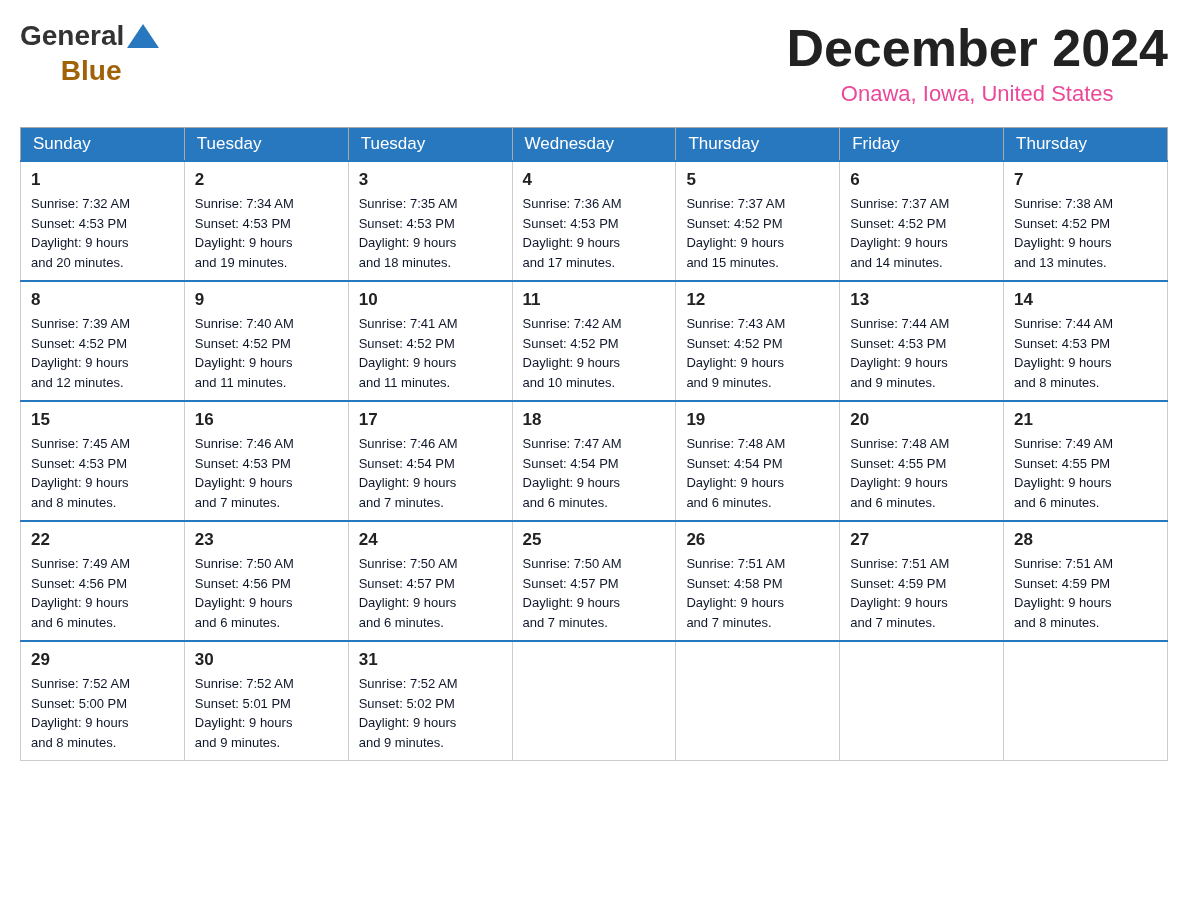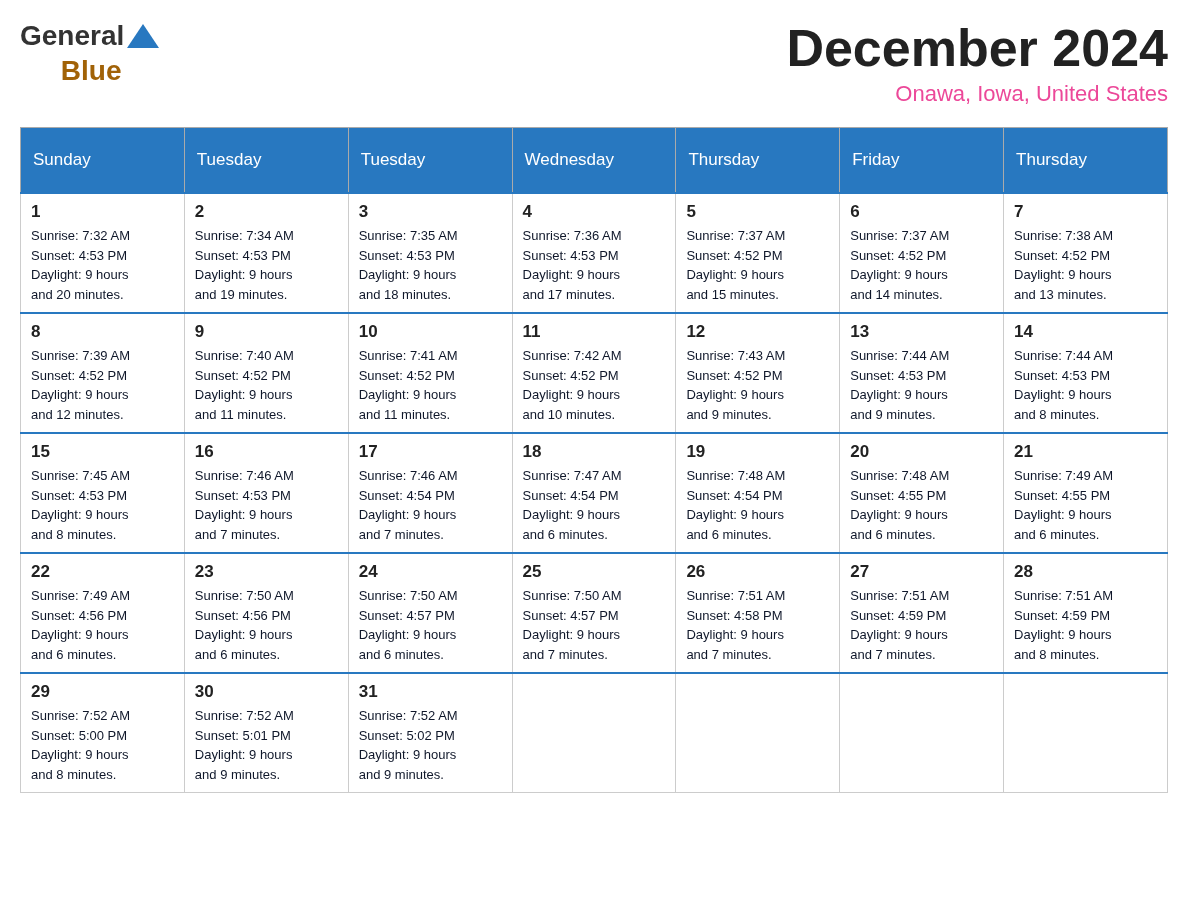--- a/index.html
+++ b/index.html
@@ -21,42 +21,42 @@
       align-items: center;
       text-align: center;
     }
     .logo-icon {
       width: 36px;
       height: 36px;
       margin-left: 2px;
       margin-right: 0;
     }
     .title-area {
-      text-align: right;
+      text-align: center;
     }
     .month-title {
       font-size: 52px;
       font-weight: bold;
       color: #222;
       line-height: 1.1;
     }
     .location-title {
       font-size: 22px;
       color: #ec4899;
       margin-top: 4px;
     }
     .calendar {
       width: 100%;
       border-collapse: collapse;
       border: 1px solid #aaa;
     }
     .calendar th {
       background-color: #2878c0;
       color: white;
-      padding: 22px 12px;
+      padding: 6px 12px;
       font-size: 17px;
       font-weight: normal;
       text-align: left;
       border: 1px solid #aaa;
     }
     .calendar td {
       width: 14.28%;
       vertical-align: top;
       padding: 8px 10px;
       border: 1px solid #ccc;

